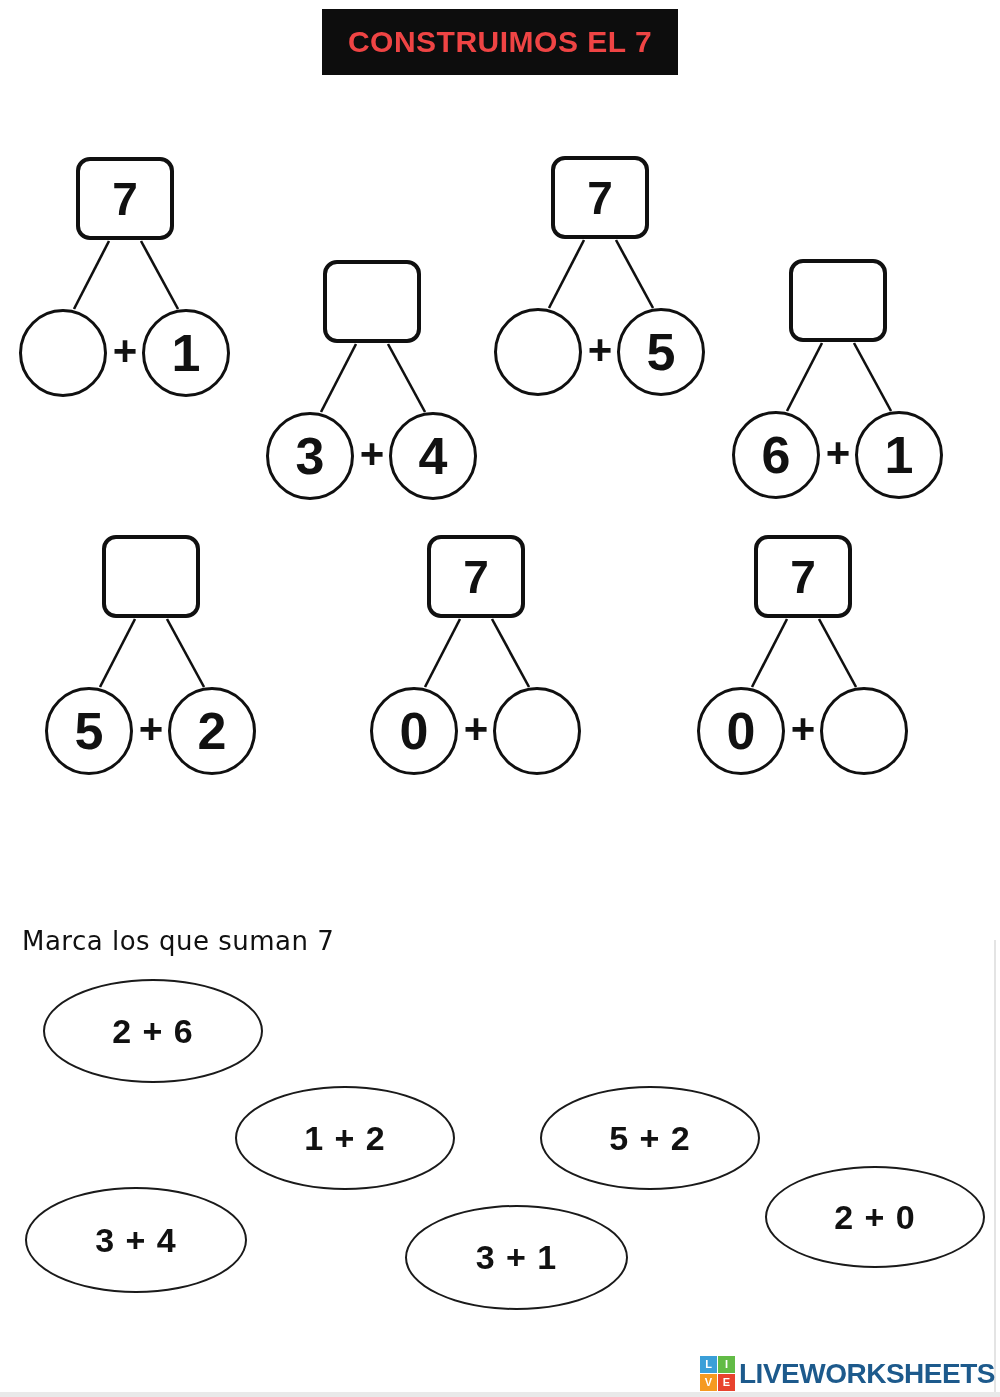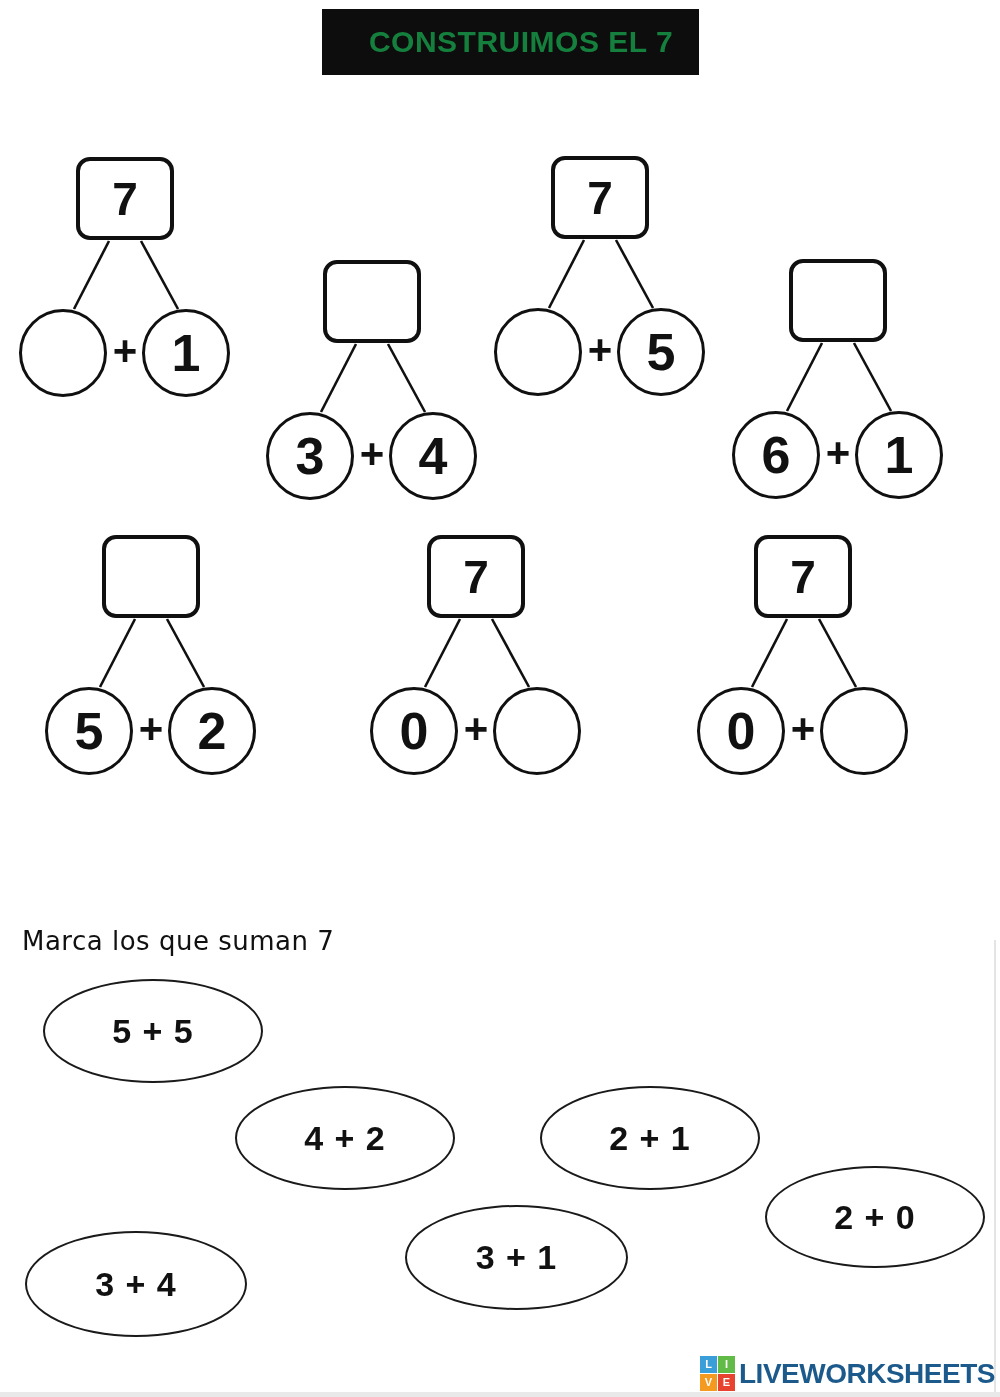--- a/index.html
+++ b/index.html
@@ -50,21 +50,21 @@
   .edge-right{position:absolute;left:994px;top:940px;width:2px;height:457px;
     background:#d9d9d9;opacity:.7;}
   .edge-bottom{position:absolute;left:0;bottom:0;width:1000px;height:5px;
     background:#e9e9e9;}
 </style>
 </head>
 <body>
 
 <div class="page">
 
-  <div class="title-bar" style="background: rgb(13, 13, 13); color: #15803d; padding-left: 21px;">CONSTRUIMOS EL 7</div>
+  <div class="title-bar" style="background: rgb(13, 13, 13); color: #ef4444;">CONSTRUIMOS EL 7</div>
 
   <div class="bond" style="left:14px;top:157px">
     <svg width="222" height="245">
       <line x1="95" y1="84" x2="60" y2="152" stroke="#101010" stroke-width="2.6"></line>
       <line x1="127" y1="84" x2="164" y2="152" stroke="#101010" stroke-width="2.6"></line>
     </svg>
     <div class="bond-square">7</div>
     <div class="bond-circle left"></div>
     <div class="bond-plus">+</div>
     <div class="bond-circle right">1</div>
@@ -131,24 +131,24 @@
       <line x1="127" y1="84" x2="164" y2="152" stroke="#101010" stroke-width="2.6"></line>
     </svg>
     <div class="bond-square">7</div>
     <div class="bond-circle left">0</div>
     <div class="bond-plus">+</div>
     <div class="bond-circle right"></div>
   </div>
 
   <div class="instruction">Marca los que suman 7</div>
 
-  <div class="sum-oval" style="left:43px;top:979px;width:220px;height:104px">5 + 5</div>
-  <div class="sum-oval" style="left:235px;top:1086px;width:220px;height:104px">4 + 2</div>
-  <div class="sum-oval" style="left:540px;top:1086px;width:220px;height:104px">2 + 1</div>
-  <div class="sum-oval" style="left:25px;top:1231px;width:222px;height:106px">3 + 4</div>
+  <div class="sum-oval" style="left:43px;top:979px;width:220px;height:104px">2 + 6</div>
+  <div class="sum-oval" style="left:235px;top:1086px;width:220px;height:104px">1 + 2</div>
+  <div class="sum-oval" style="left:540px;top:1086px;width:220px;height:104px">5 + 2</div>
+  <div class="sum-oval" style="left:25px;top:1187px;width:222px;height:106px">3 + 4</div>
   <div class="sum-oval" style="left:405px;top:1205px;width:223px;height:105px">3 + 1</div>
   <div class="sum-oval" style="left:765px;top:1166px;width:220px;height:102px">2 + 0</div>
 
   <div class="edge-right"></div>
   <div class="edge-bottom"></div>
 
   <div class="logo">
     <div class="logo-grid">
       <div class="logo-tile" style="background: rgb(58, 159, 216);">L</div>
       <div class="logo-tile" style="background: rgb(98, 187, 70);">I</div>

